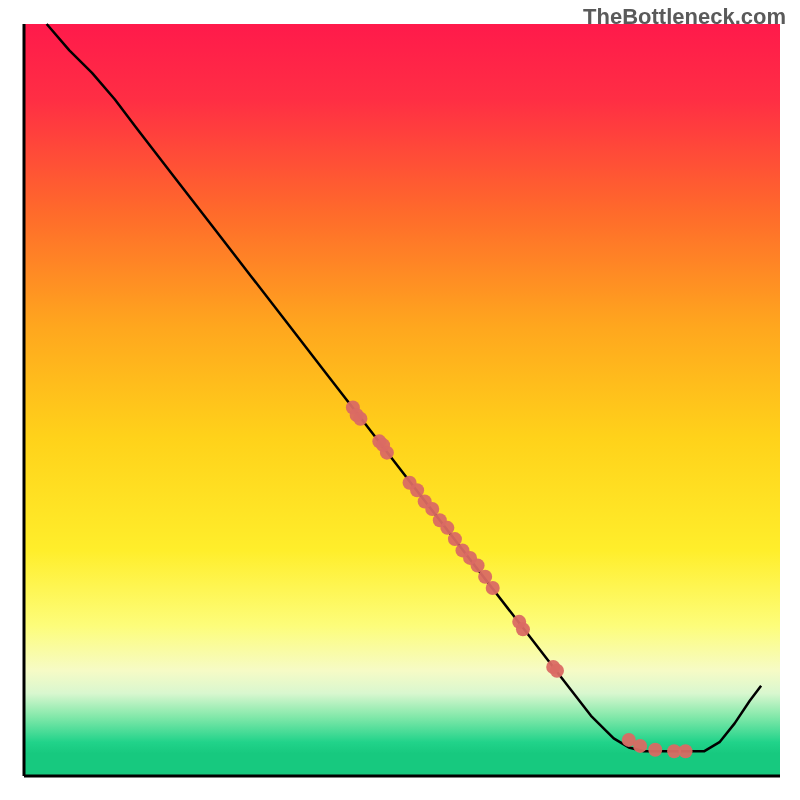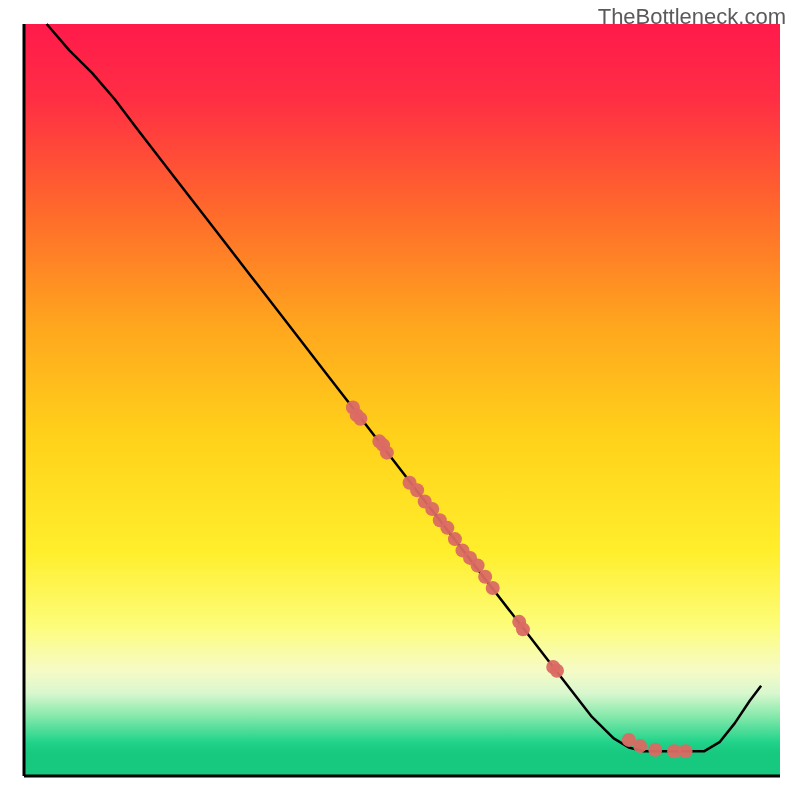--- a/index.html
+++ b/index.html
@@ -15,21 +15,21 @@
     position: relative;
     width: 800px;
     height: 800px;
   }
   .watermark {
     position: absolute;
     top: 4px;
     right: 14px;
     color: #5a5a5a;
     font-size: 22px;
-    font-weight: 400;
+    font-weight: 700;
     z-index: 10;
   }
   svg {
     display: block;
     width: 800px;
     height: 800px;
   }
 </style>
 </head>
 <body>

